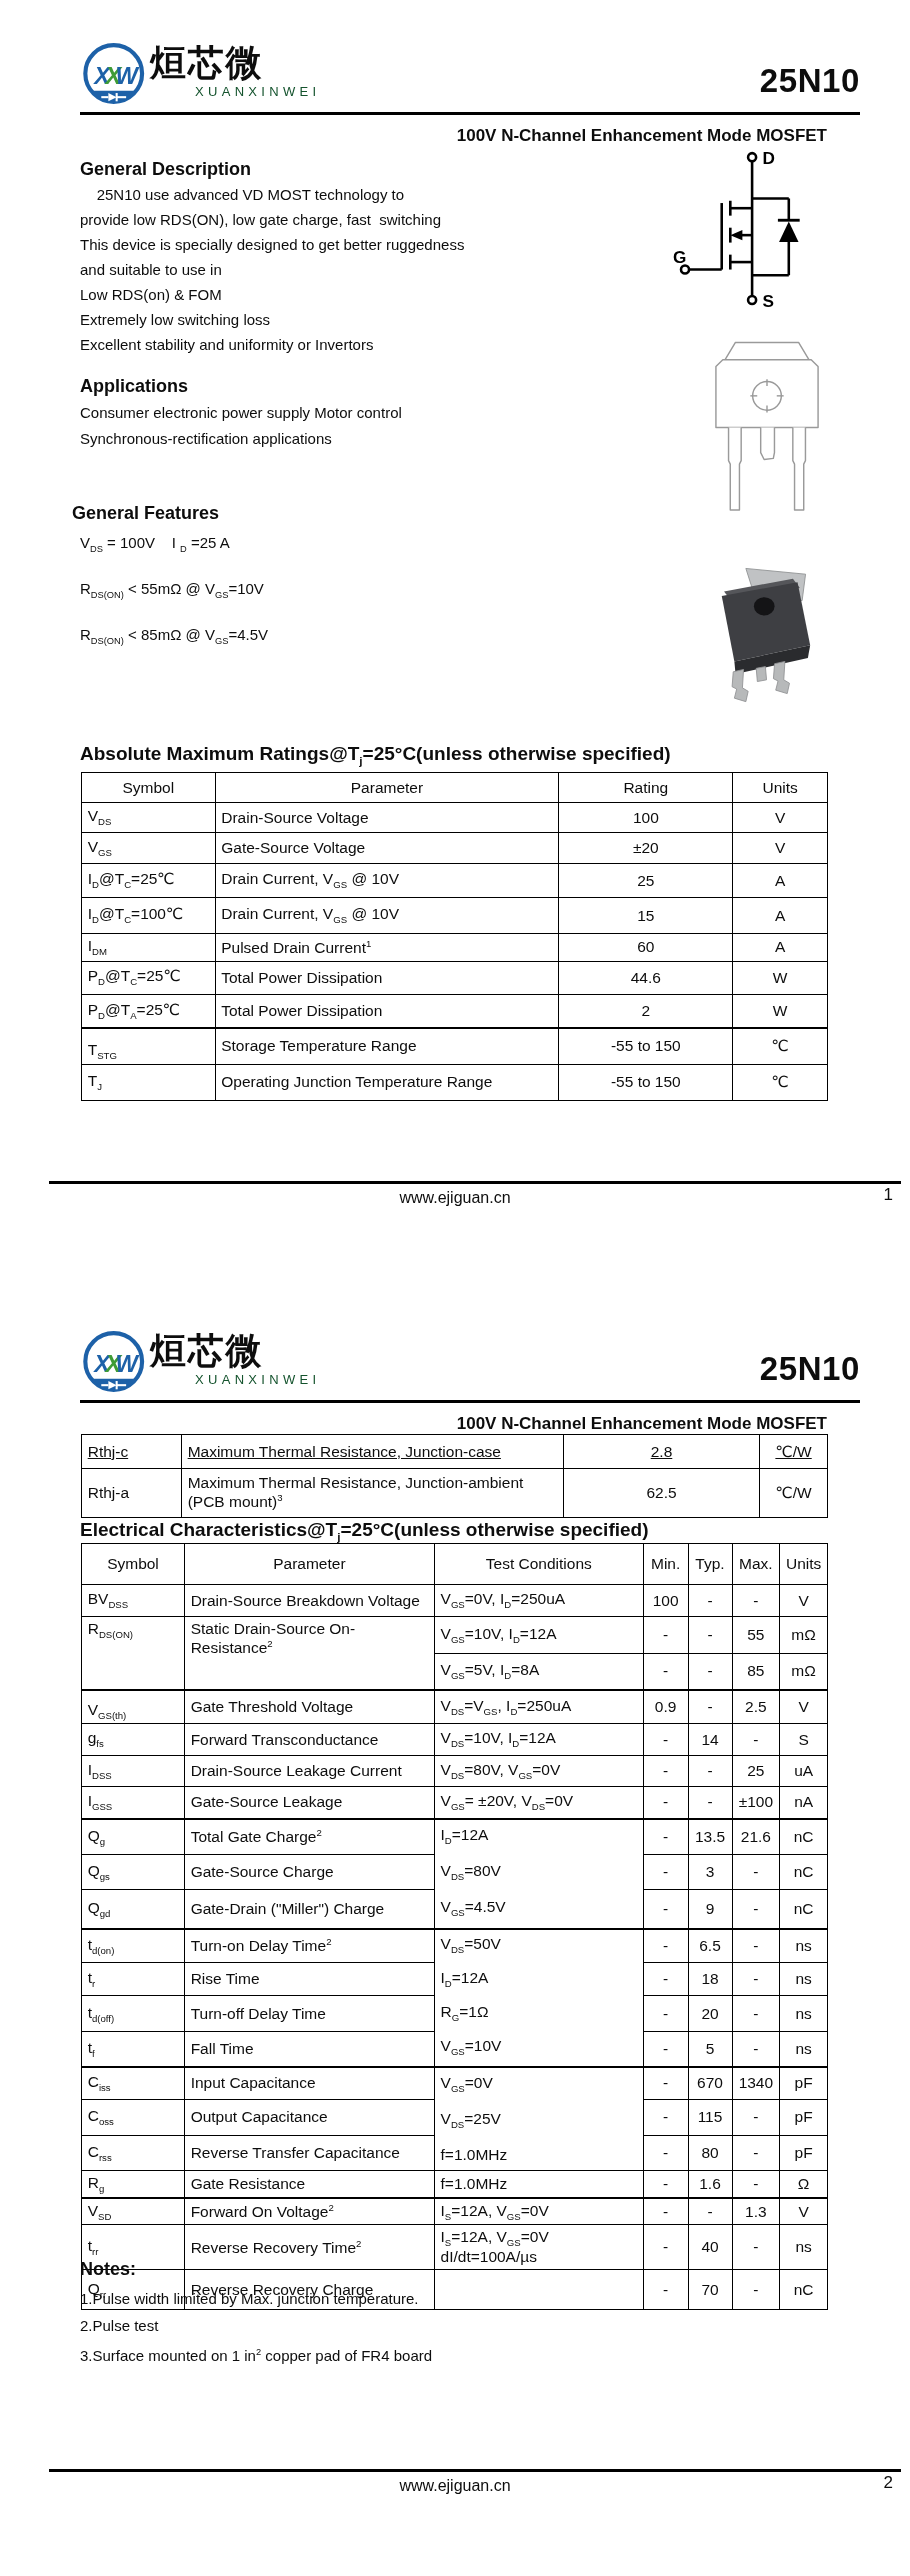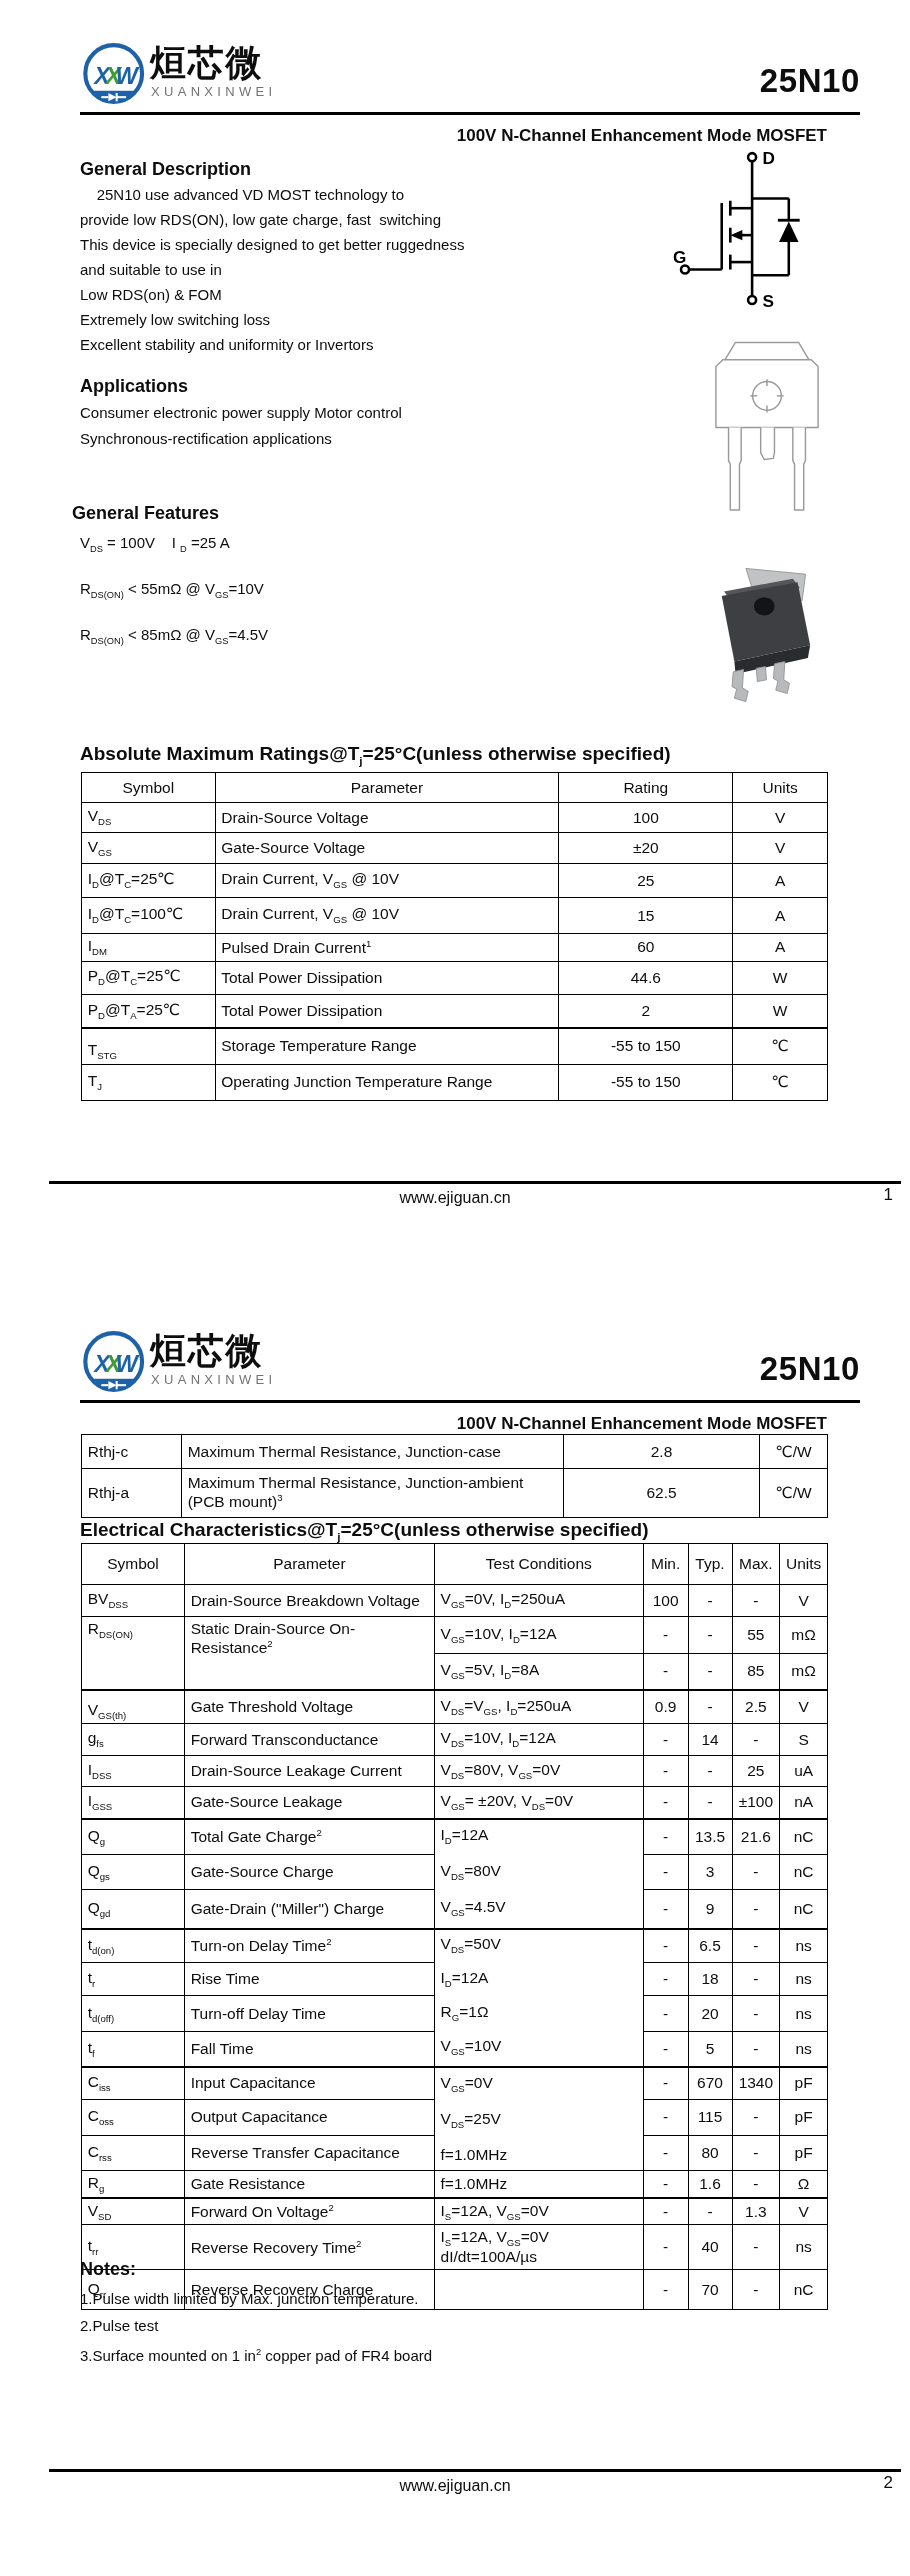--- a/index.html
+++ b/index.html
@@ -1,20 +1,20 @@
 <!DOCTYPE html>
 <html style="font-size:9.2px"><head>
 <meta charset="utf-8">
 <style>
   html,body{margin:0;padding:0;background:#fff;}
   .page{position:relative;width:910px;height:1288px;background:#fff;overflow:hidden;
         font-family:"Liberation Sans","DejaVu Sans",sans-serif;color:#0d0d0d;}
   .abs{position:absolute;}
   .brand-cn{font-size:36px;font-weight:bold;letter-spacing:1.7px;}
-  .brand-en{font-size:13px;letter-spacing:4.3px;color:#737373;}
+  .brand-en{font-size:13px;letter-spacing:4.3px;color:#14532d;margin-left:44px;}
   .part{font-size:33px;font-weight:bold;letter-spacing:0.6px;}
   .rule{background:#000;height:3.4px;}
   .subtitle{font-size:17px;font-weight:bold;}
   .sec-title{font-size:18px;font-weight:bold;}
   .big-title{font-size:19px;font-weight:bold;}
   .tline{font-size:15px;line-height:25px;}
   .apps .tline{line-height:26px;}
   .feat .tline{line-height:40px;}
   .note-lines .tline{line-height:27px;}
   table.grid{border-collapse:collapse;table-layout:fixed;width:100%;border:1.7px solid #000;}
@@ -234,21 +234,21 @@
 
   <div class="abs" style="left:81px;top:146px;width:747px">
       <table class="grid">
         <colgroup>
           <col style="width: 13.4%;">
           <col style="width: 51.2%;">
           <col style="width: 26.3%;">
           <col style="width: 9.1%;">
         </colgroup>
         <tbody>
-          <tr style="height: 34px;">
+          <tr style="height: 34px; text-decoration: underline;">
             <td class="a-l">Rthj-c</td>
             <td class="a-l">Maximum Thermal Resistance, Junction-case</td>
             <td class="a-c">2.8</td>
             <td class="a-c">℃/W</td>
           </tr>
           <tr style="height: 49px;">
             <td class="a-l">Rthj-a</td>
             <td class="a-l">Maximum Thermal Resistance, Junction-ambient<br>(PCB mount)<sup>3</sup></td>
             <td class="a-c">62.5</td>
             <td class="a-c">℃/W</td>

